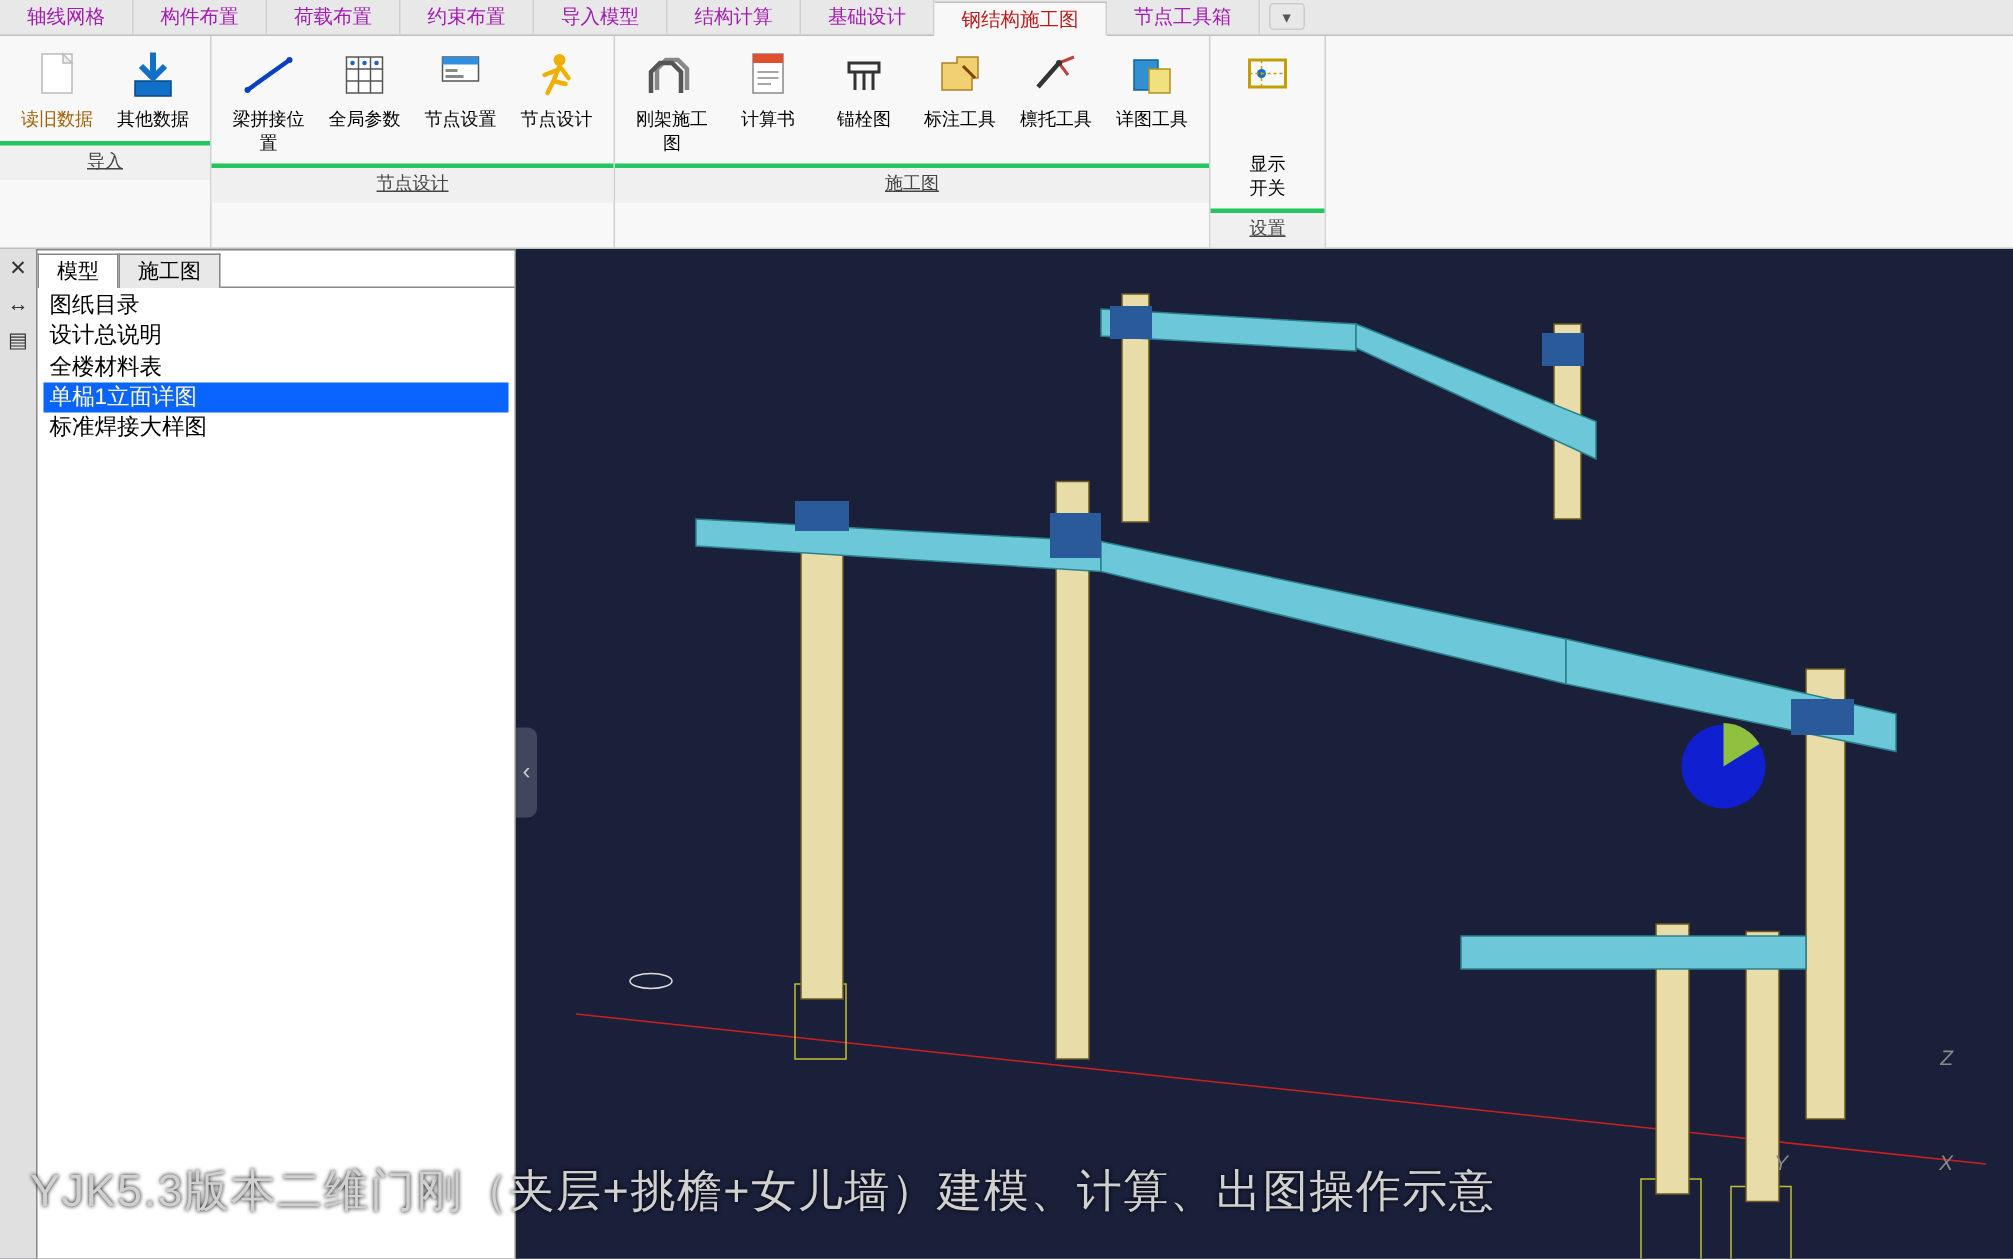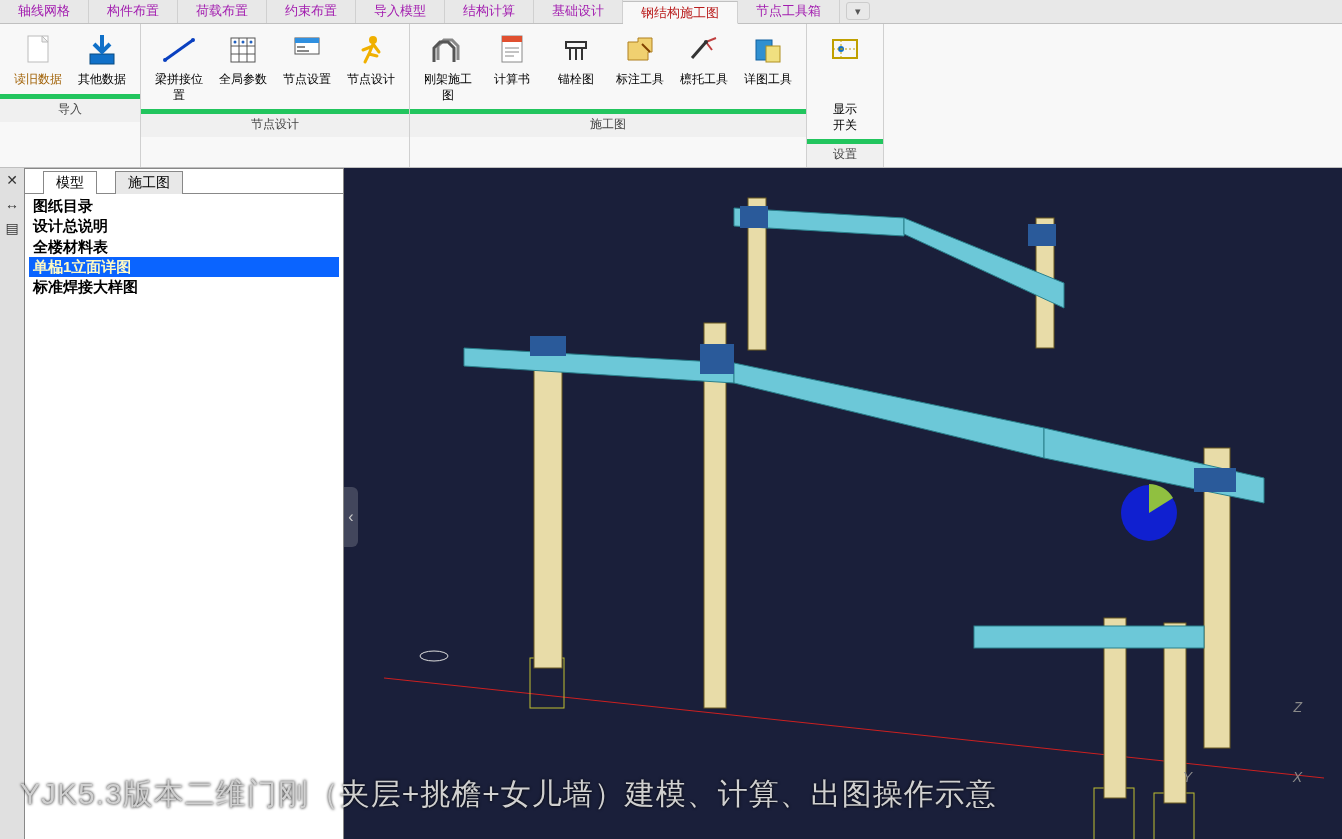--- a/index.html
+++ b/index.html
@@ -11,36 +11,36 @@
 .tab-item.active { background: #f8f8f8; color: #b91c1c; border-top: 1px solid #c0c0c0; border-bottom: 1px solid #f8f8f8; position: relative; top: 1px; }
 
 
 .ribbon { background: #f8f8f8; display: flex; border-bottom: 1px solid #c0c0c0; padding-bottom: 0; }
 .ribbon-group { display: flex; flex-direction: column; border-right: 1px solid #d0d0d0; }
 .ribbon-buttons { display: flex; padding: 4px 6px; }
 .ribbon-btn { display: flex; flex-direction: column; align-items: center; justify-content: flex-start; padding: 2px 6px; width: 64px; cursor: pointer; }
 .ribbon-btn .icon { width: 40px; height: 40px; display: flex; align-items: center; justify-content: center; }
 .ribbon-btn .label { font-size: 12px; text-align: center; line-height: 1.3; margin-top: 2px; }
 .ribbon-btn.disabled .label { color: #a16207; }
-.ribbon-group-label { font-size: 12px; text-align: center; padding: 2px 0 4px 0; color: #444; background: #f0f0f0; border-top: 5px solid #22c55e; }
+.ribbon-group-label { font-size: 12px; text-align: center; padding: 2px 0 4px 0; color: #444; background: #f0f0f0; border-top: 3px solid #22c55e; text-decoration: underline; }
 
 
 .main { display: flex; height: calc(100% - 24px - 118px); position: relative; }
 
 
 .left-strip { width: 24px; background: #e0e0e0; display: flex; flex-direction: column; align-items: center; padding-top: 4px; gap: 8px; }
 .left-strip .strip-icon { width: 16px; height: 16px; display:flex; align-items:center; justify-content:center; color:#333; font-size:14px; cursor:pointer; }
 
 
 .side-panel { width: 320px; background: #fff; border: 1px solid #888; display: flex; flex-direction: column; }
 .panel-tabs { display: flex; border-bottom: 1px solid #888; }
-.panel-tab { padding: 2px 12px; font-size: 14px; border: 1px solid #888; border-bottom: none; margin: 2px 0 -1px 18px; background: #fff; cursor: pointer; }
+.panel-tab { padding: 2px 12px; font-size: 14px; border: 1px solid #888; border-bottom: none; margin: 2px 0 -1px 0; background: #fff; cursor: pointer; }
 .panel-tab.inactive { background: #e8e8e8; }
 .panel-tree { padding: 2px 4px; font-size: 15px; line-height: 1.35; overflow: auto; flex: 1; }
-.tree-item { padding: 0 4px; cursor: pointer; white-space: nowrap; font-weight: bold; }
+.tree-item { padding: 0 4px; cursor: pointer; white-space: nowrap; }
 .tree-item.selected { background: #0a64ff; color: #fef9c3; }
 
 
 .viewport { flex: 1; background: #1a1f3a; position: relative; overflow: hidden; }
 .viewport svg { position: absolute; top: 0; left: 0; width: 100%; height: 100%; }
 
 
 .collapse-handle { position: absolute; left: 0; top: 50%; transform: translateY(-50%); width: 14px; height: 60px; background: rgba(230,230,230,.2); color:#ccc; display:flex; align-items:center; justify-content:center; font-size:16px; cursor:pointer; border-radius:0 6px 6px 0; }
 
 

